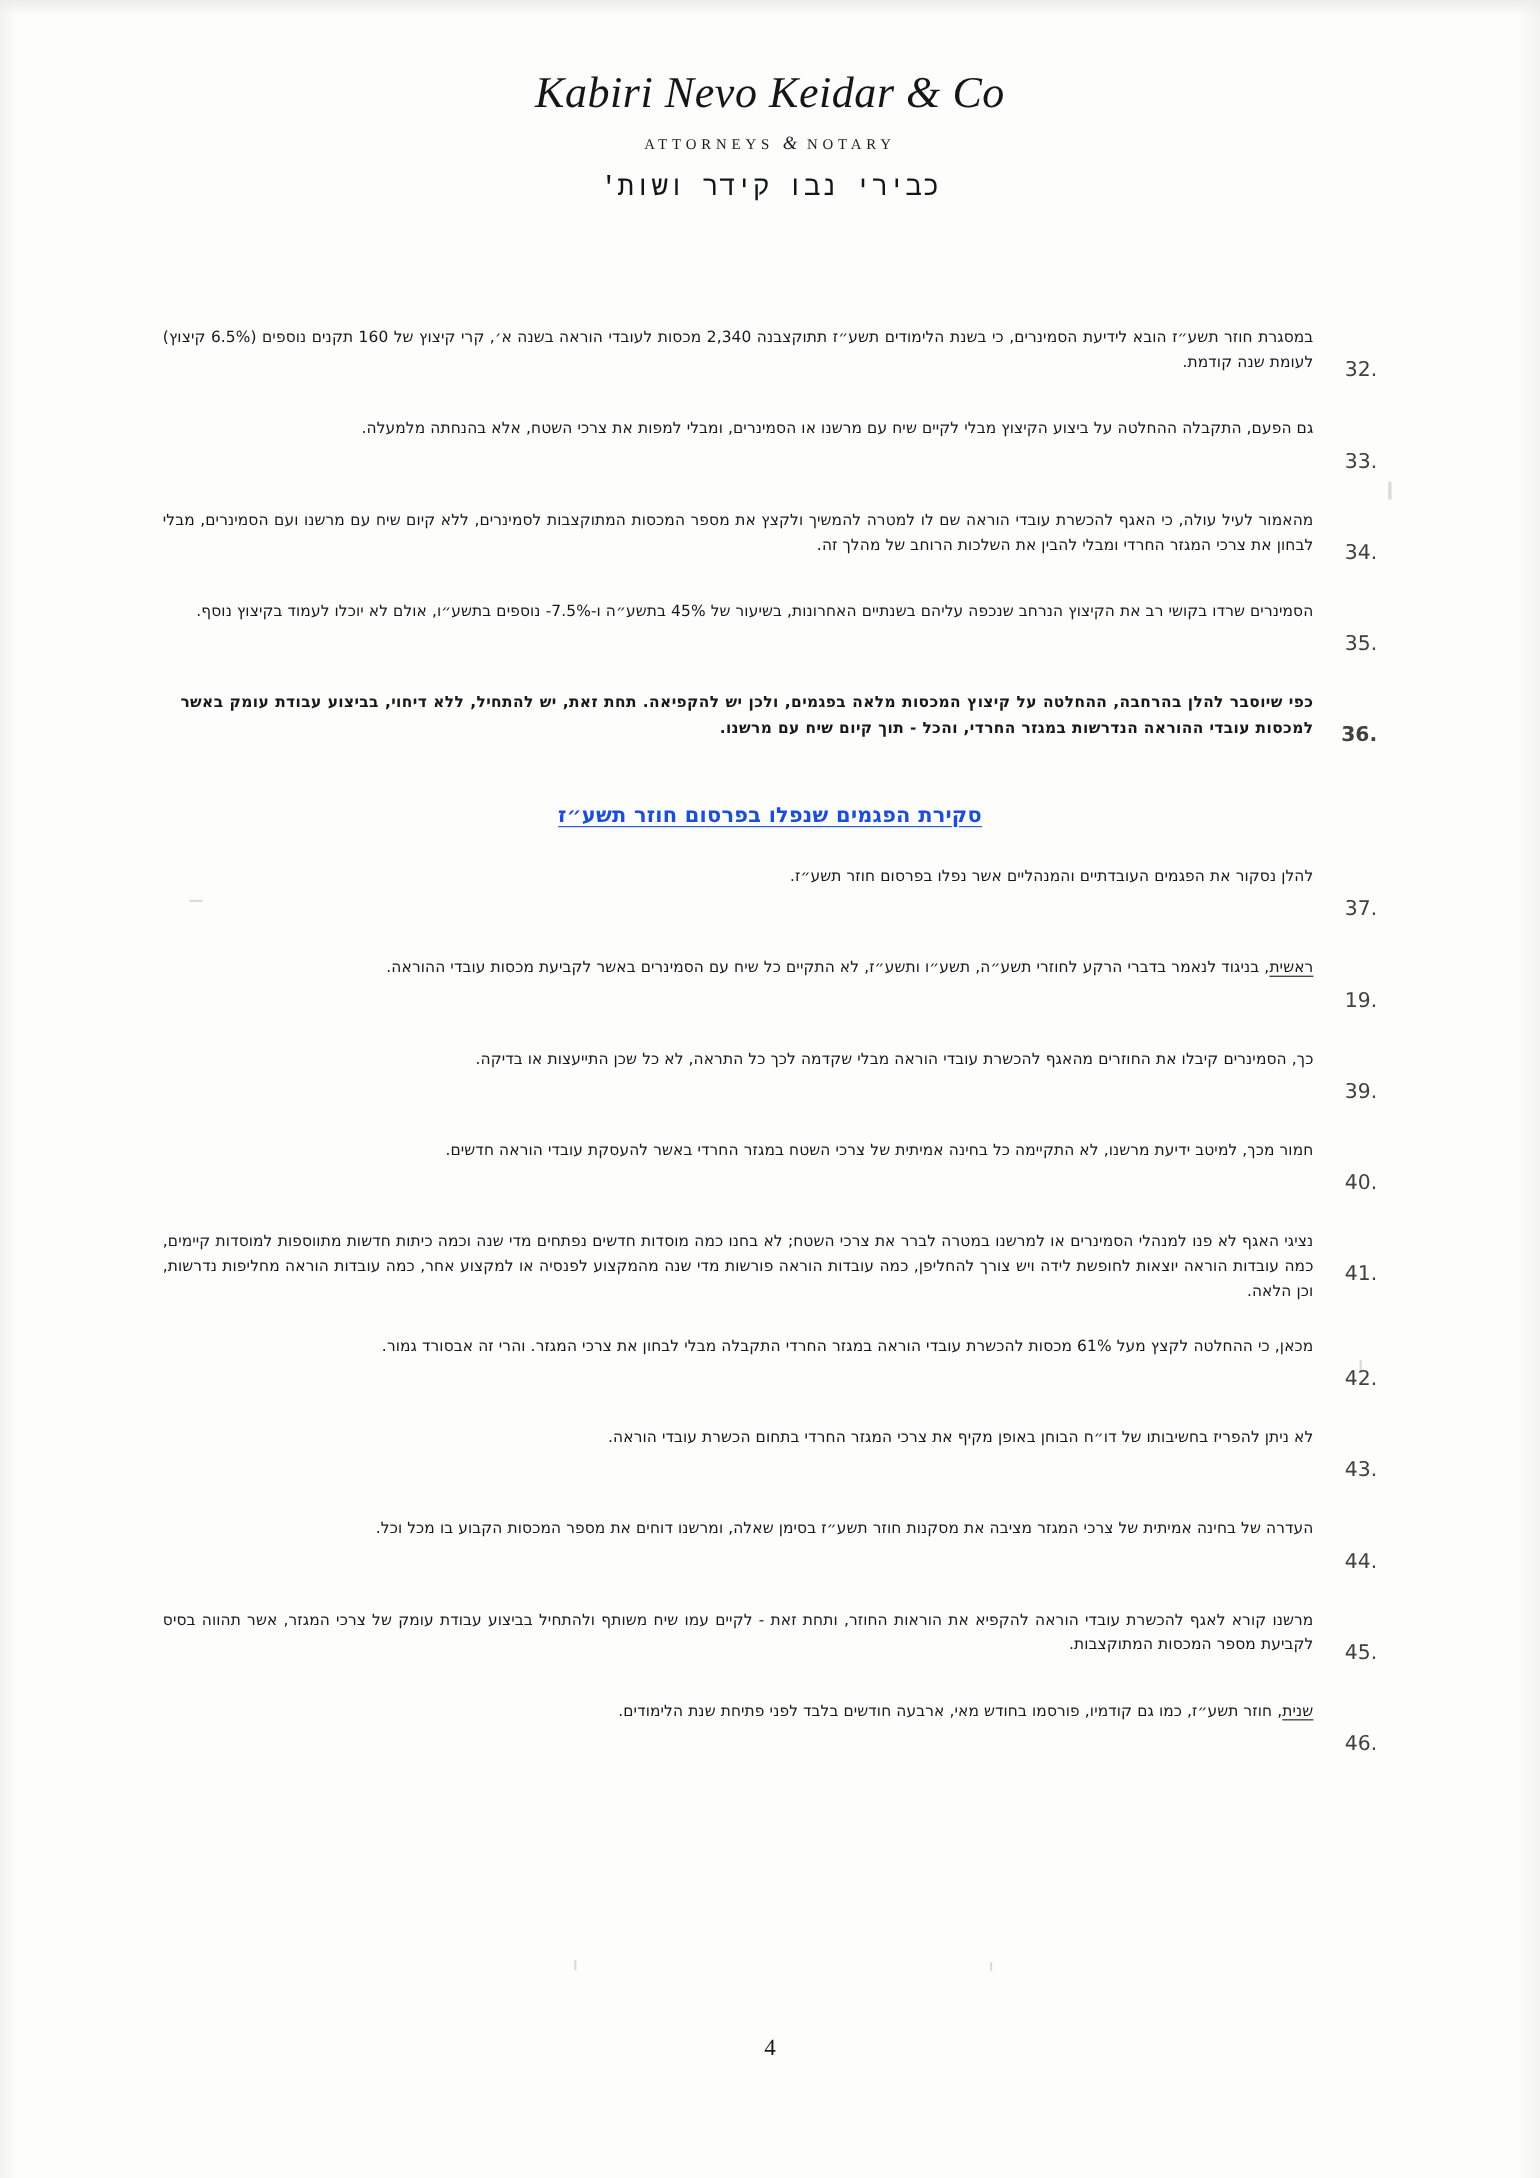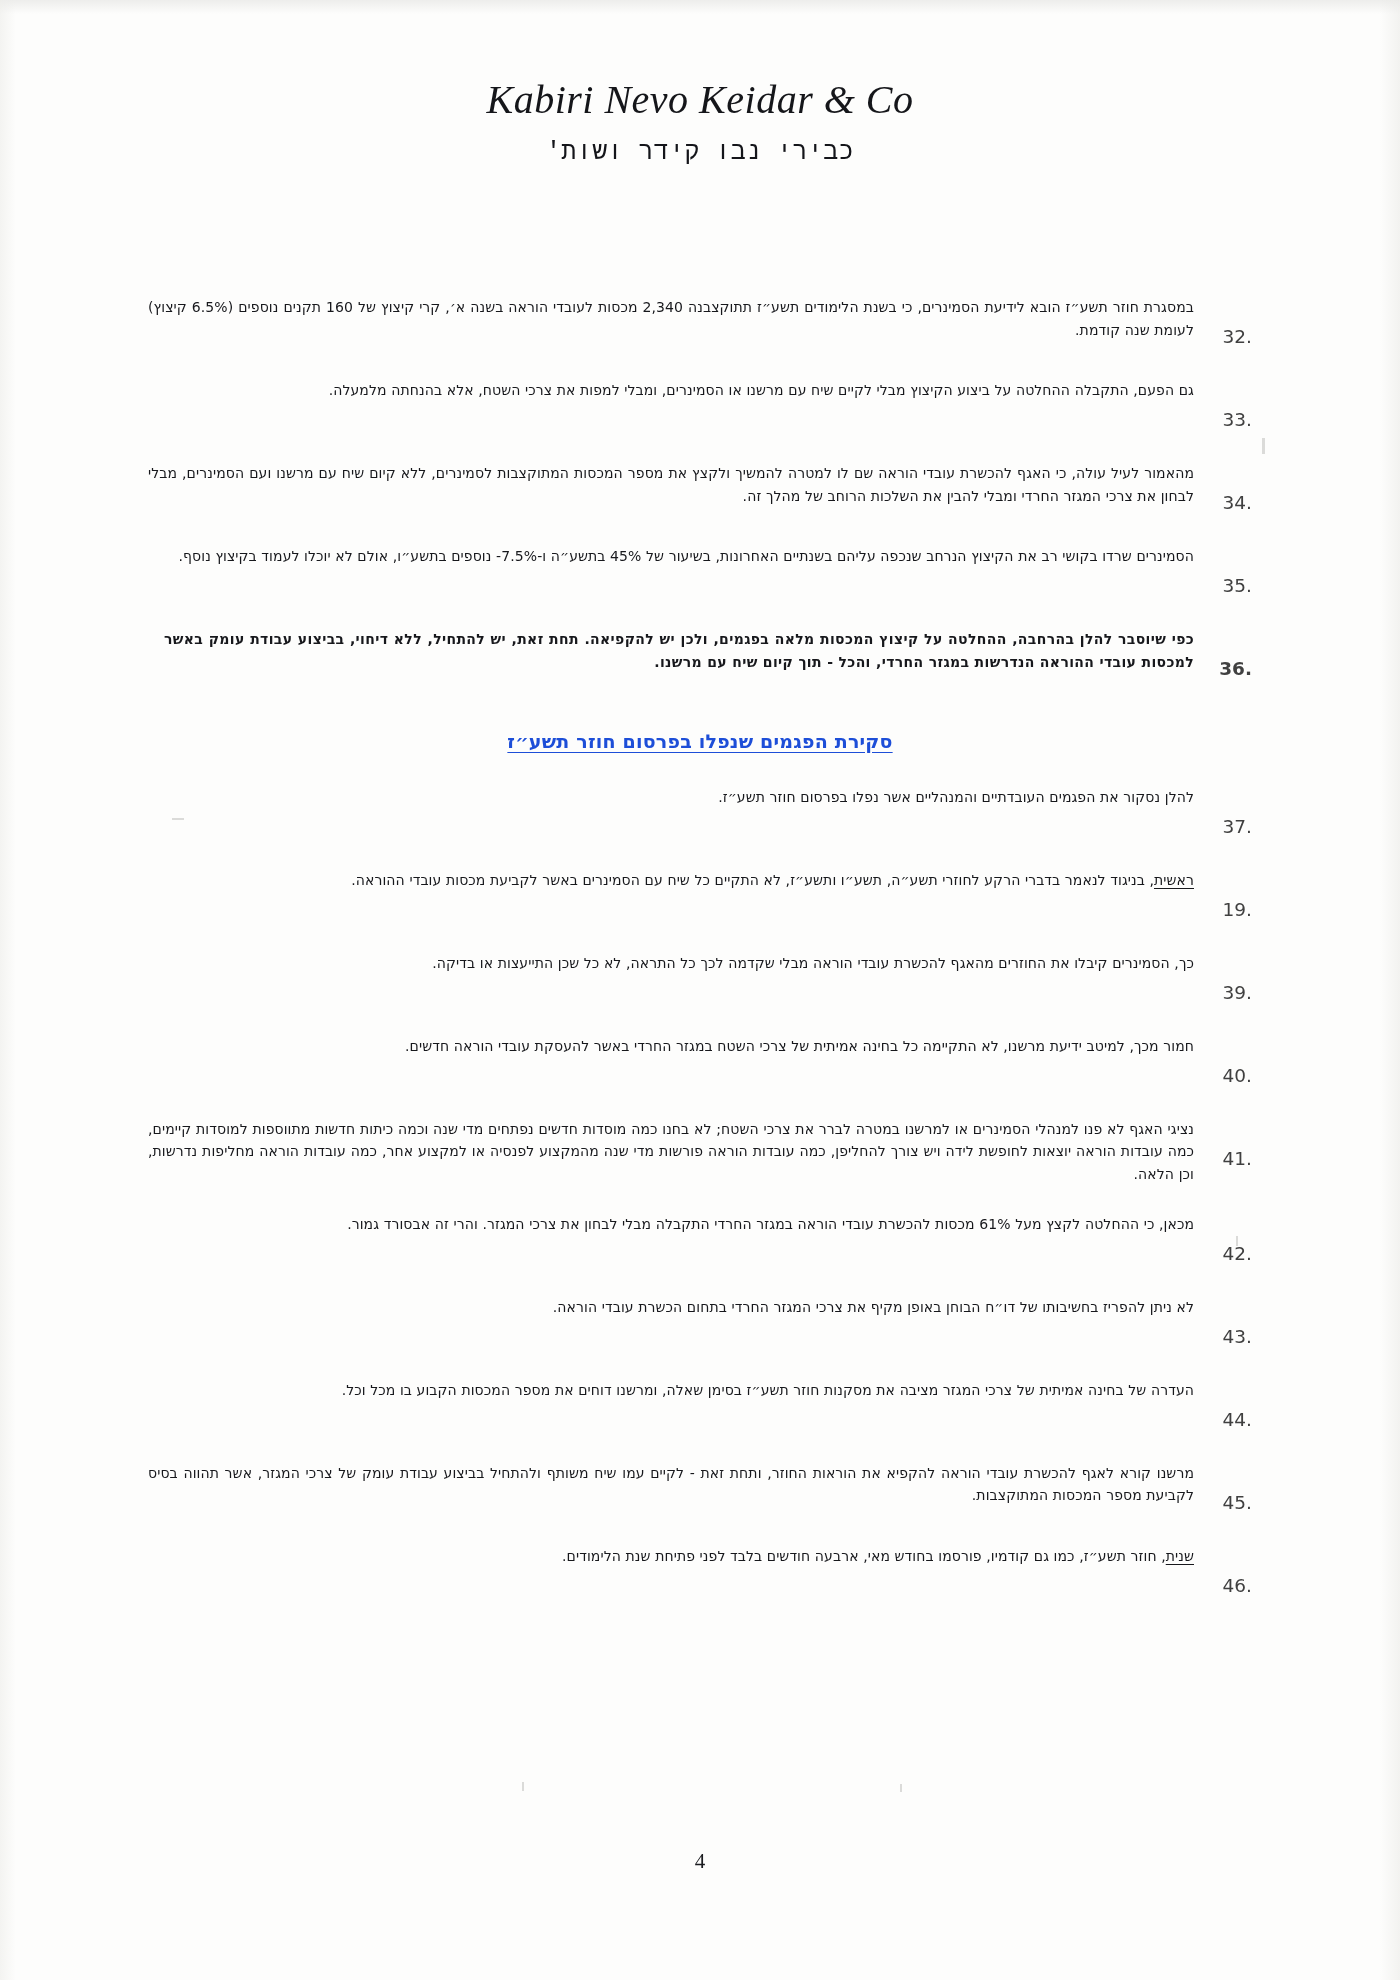--- a/index.html
+++ b/index.html
@@ -47,21 +47,21 @@
   .scan-speck {
     position: absolute;
     background: #b9b9b5;
     opacity: .5;
     pointer-events: none;
   }
 
   
   .letterhead {
     position: absolute;
-    top: 78px;
+    top: 62px;
     left: 0;
     right: 0;
     text-align: center;
   }
   .firm-name-en {
     font-family: "Liberation Serif", "DejaVu Serif", serif;
     font-style: italic;
     font-size: 40px;
     letter-spacing: 0.5px;
     color: #15161a;
@@ -178,20 +178,25 @@
   <div class="scan-edge-left"></div>
   <div class="scan-edge-right"></div>
   <div class="scan-speck" style="top:438px;left:1262px;width:3px;height:16px;"></div>
   <div class="scan-speck" style="top:818px;left:172px;width:12px;height:2px;"></div>
   <div class="scan-speck" style="top:1236px;left:1236px;width:2px;height:10px;"></div>
   <div class="scan-speck" style="top:1782px;left:522px;width:2px;height:9px;"></div>
   <div class="scan-speck" style="top:1784px;left:900px;width:2px;height:8px;"></div>
 
   <div class="letterhead">
     <div class="firm-name-en">Kabiri Nevo Keidar &amp; Co</div>
+    <div class="firm-tagline-en">
+      <span>ATTORNEYS</span>
+      <span class="amp">&amp;</span>
+      <span>NOTARY</span>
+    </div>
     <div class="firm-name-he">כבירי נבו קידר ושות'</div>
   </div>
 
   <div class="body-block">
 
     <div>
       <div class="para">
         <div class="para-num">32.</div>
         <div class="para-text">במסגרת חוזר תשע״ז הובא לידיעת הסמינרים, כי בשנת הלימודים תשע״ז תתוקצבנה 2,340 מכסות לעובדי הוראה בשנה א׳, קרי קיצוץ של 160 תקנים נוספים (6.5% קיצוץ) לעומת שנה קודמת.</div>
       </div>

